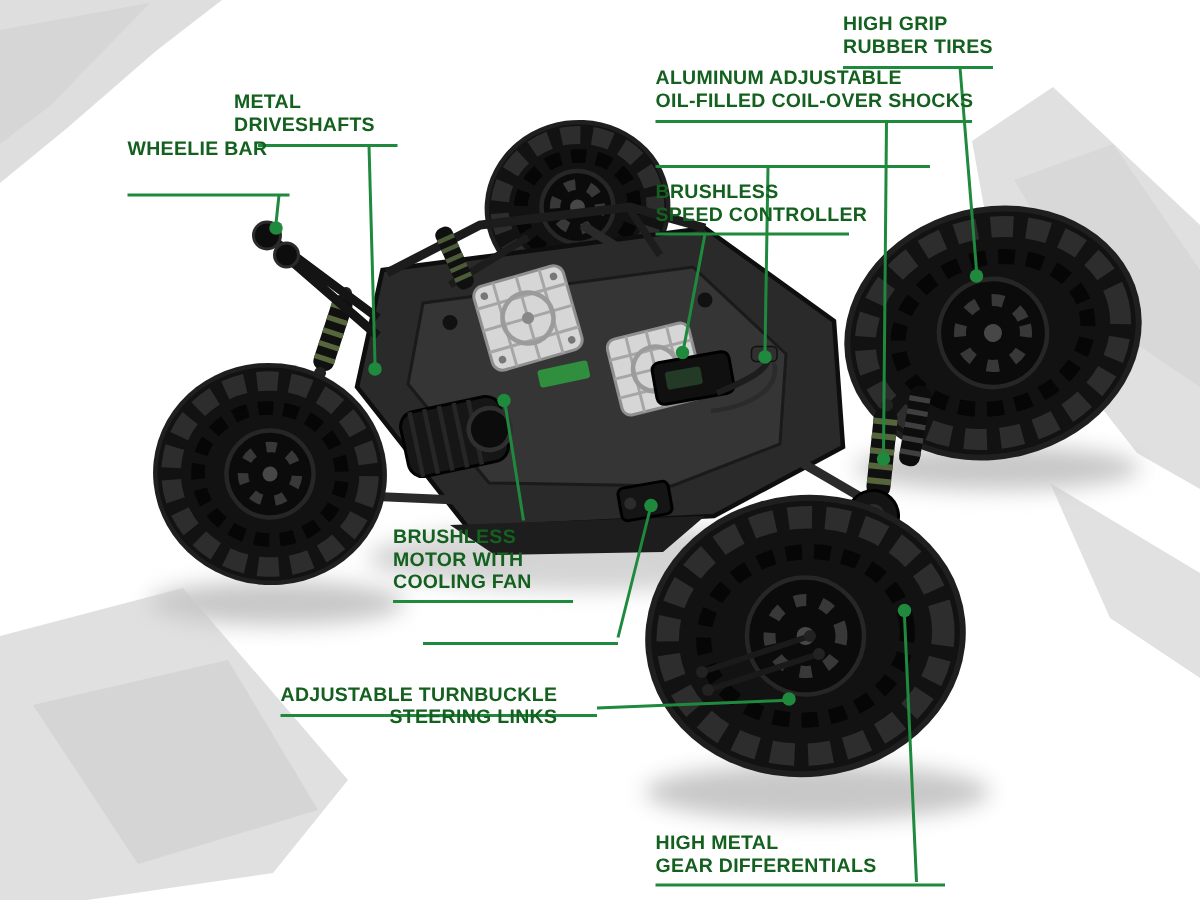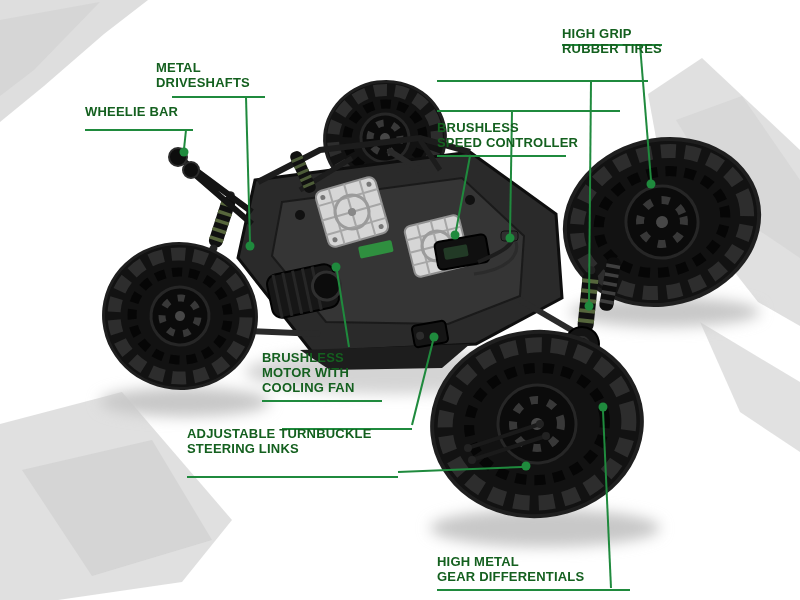--- a/index.html
+++ b/index.html
@@ -238,28 +238,30 @@
         <circle class="callout-dot" cx="526" cy="466" r="4.5"></circle>
       </g>
       <g>
         <line class="callout-stroke" x1="437" y1="590" x2="630" y2="590"></line>
         <polyline class="callout-stroke" points="611,588 603,411"></polyline>
         <circle class="callout-dot" cx="603" cy="407" r="4.5"></circle>
       </g>
     </g>
   </svg>
 
-  <div class="label" style="left:85px;top:104px;text-align:right;">WHEELIE BAR</div>
+  <div class="label" style="left:85px;top:91px;text-align:right;">WHEELIE BAR</div>
   <div class="label" style="left:156px;top:60px;">METAL
 DRIVESHAFTS</div>
-  <div class="label" style="left:562px;top:26px;">HIGH GRIP
+  <div class="label" style="left:562px;top:8px;">HIGH GRIP
 RUBBER TIRES</div>
+  <div class="label" style="left:437px;top:44px;">ALUMINUM ADJUSTABLE
+OIL-FILLED COIL-OVER SHOCKS</div>
   <div class="label" style="left:437px;top:120px;">BRUSHLESS
 SPEED CONTROLLER</div>
   <div class="label" style="left:262px;top:350px;">BRUSHLESS
 MOTOR WITH
 COOLING FAN</div>
-  <div class="label" style="left:187px;top:426px;">ADJUSTABLE TURNBUCKLE
+  <div class="label" style="left:187px;top:455px;text-align:right;">ADJUSTABLE TURNBUCKLE
 STEERING LINKS</div>
   <div class="label" style="left:437px;top:554px;">HIGH METAL
 GEAR DIFFERENTIALS</div>
 
 </div>
 
 </body></html>

